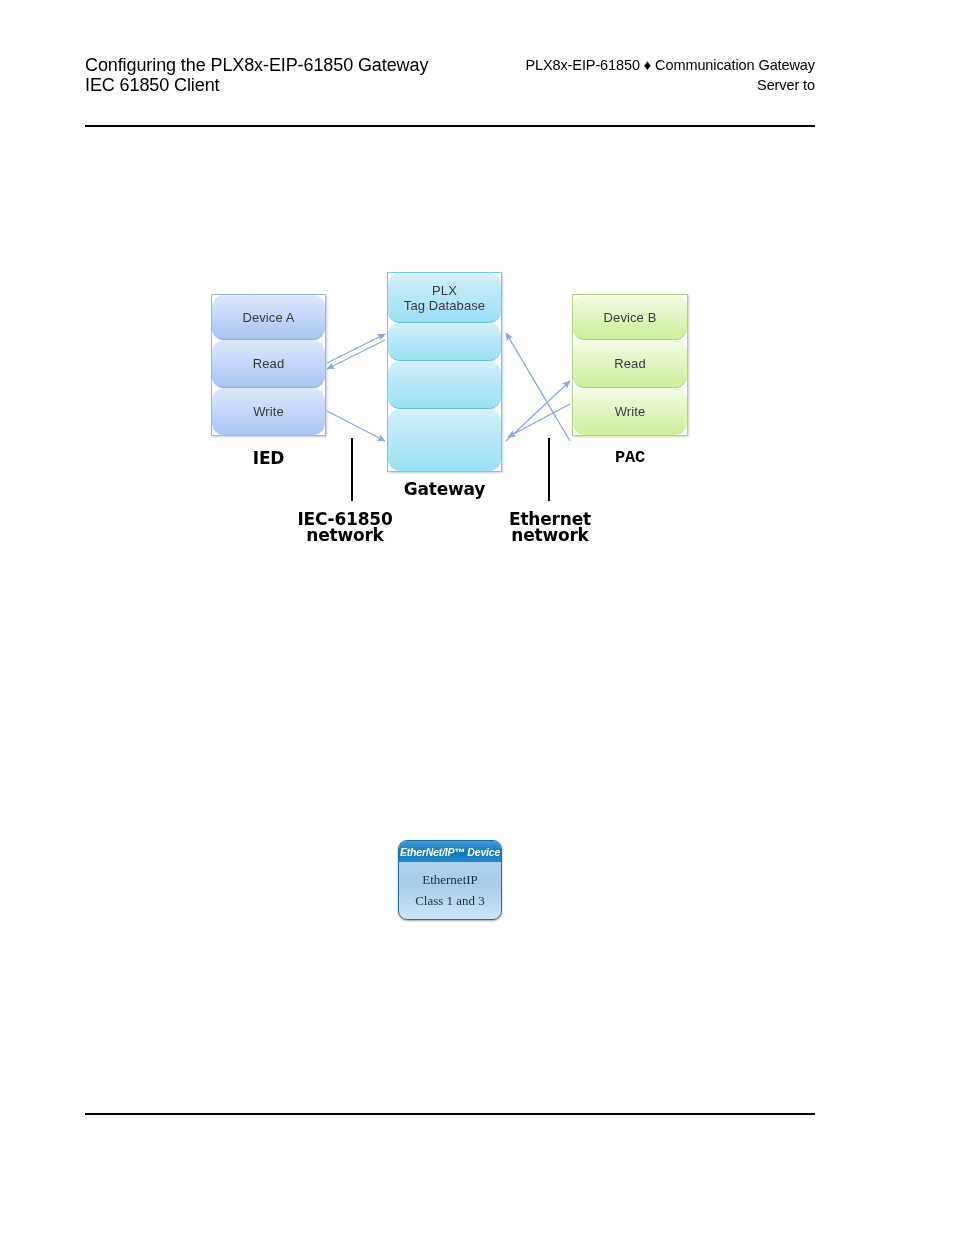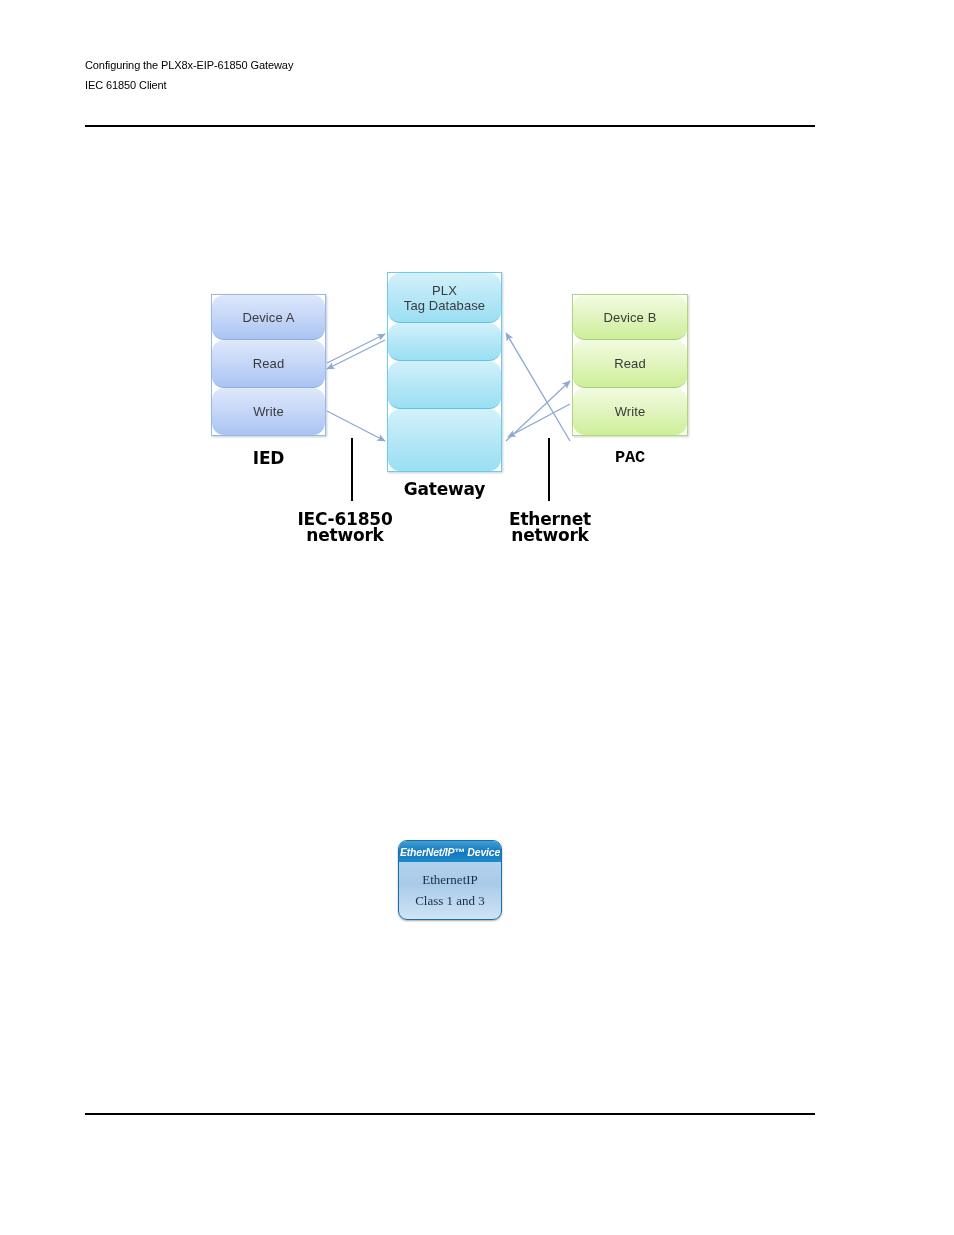--- a/index.html
+++ b/index.html
@@ -22,21 +22,21 @@
     left: 85px;
     top: 56px;
     width: 730px;
     height: 62px;
   }
   .hdr-left {
     position: absolute;
     left: 0;
     top: 0;
     text-align: left;
-    font-size: 11px;
+    font-size: 18px;
     line-height: 19.5px;
     letter-spacing: -0.1px;
   }
   .hdr-right {
     position: absolute;
     right: 0;
     top: 0;
     text-align: right;
     font-size: 14.5px;
     line-height: 19.5px;
@@ -208,20 +208,24 @@
   }
 </style>
 </head>
 <body>
 
 <div class="page-header">
   <div class="hdr-left">
     <div>Configuring the PLX8x-EIP-61850 Gateway</div>
     <div>IEC 61850 Client</div>
   </div>
+  <div class="hdr-right">
+    <div>PLX8x-EIP-61850 ♦ Communication Gateway</div>
+    <div>Server to</div>
+  </div>
 </div>
 <div class="hdr-line"></div>
 
 <div class="diagram">
 
   <svg class="diagram-svg" width="954" height="1235">
     <defs>
       <marker id="ah" markerWidth="7" markerHeight="7" refX="6" refY="3.2" orient="auto" markerUnits="strokeWidth">
         <path d="M0,0.4 L6.6,3.2 L0,6 L1.6,3.2 z" fill="#8ea8d4"></path>
       </marker>

